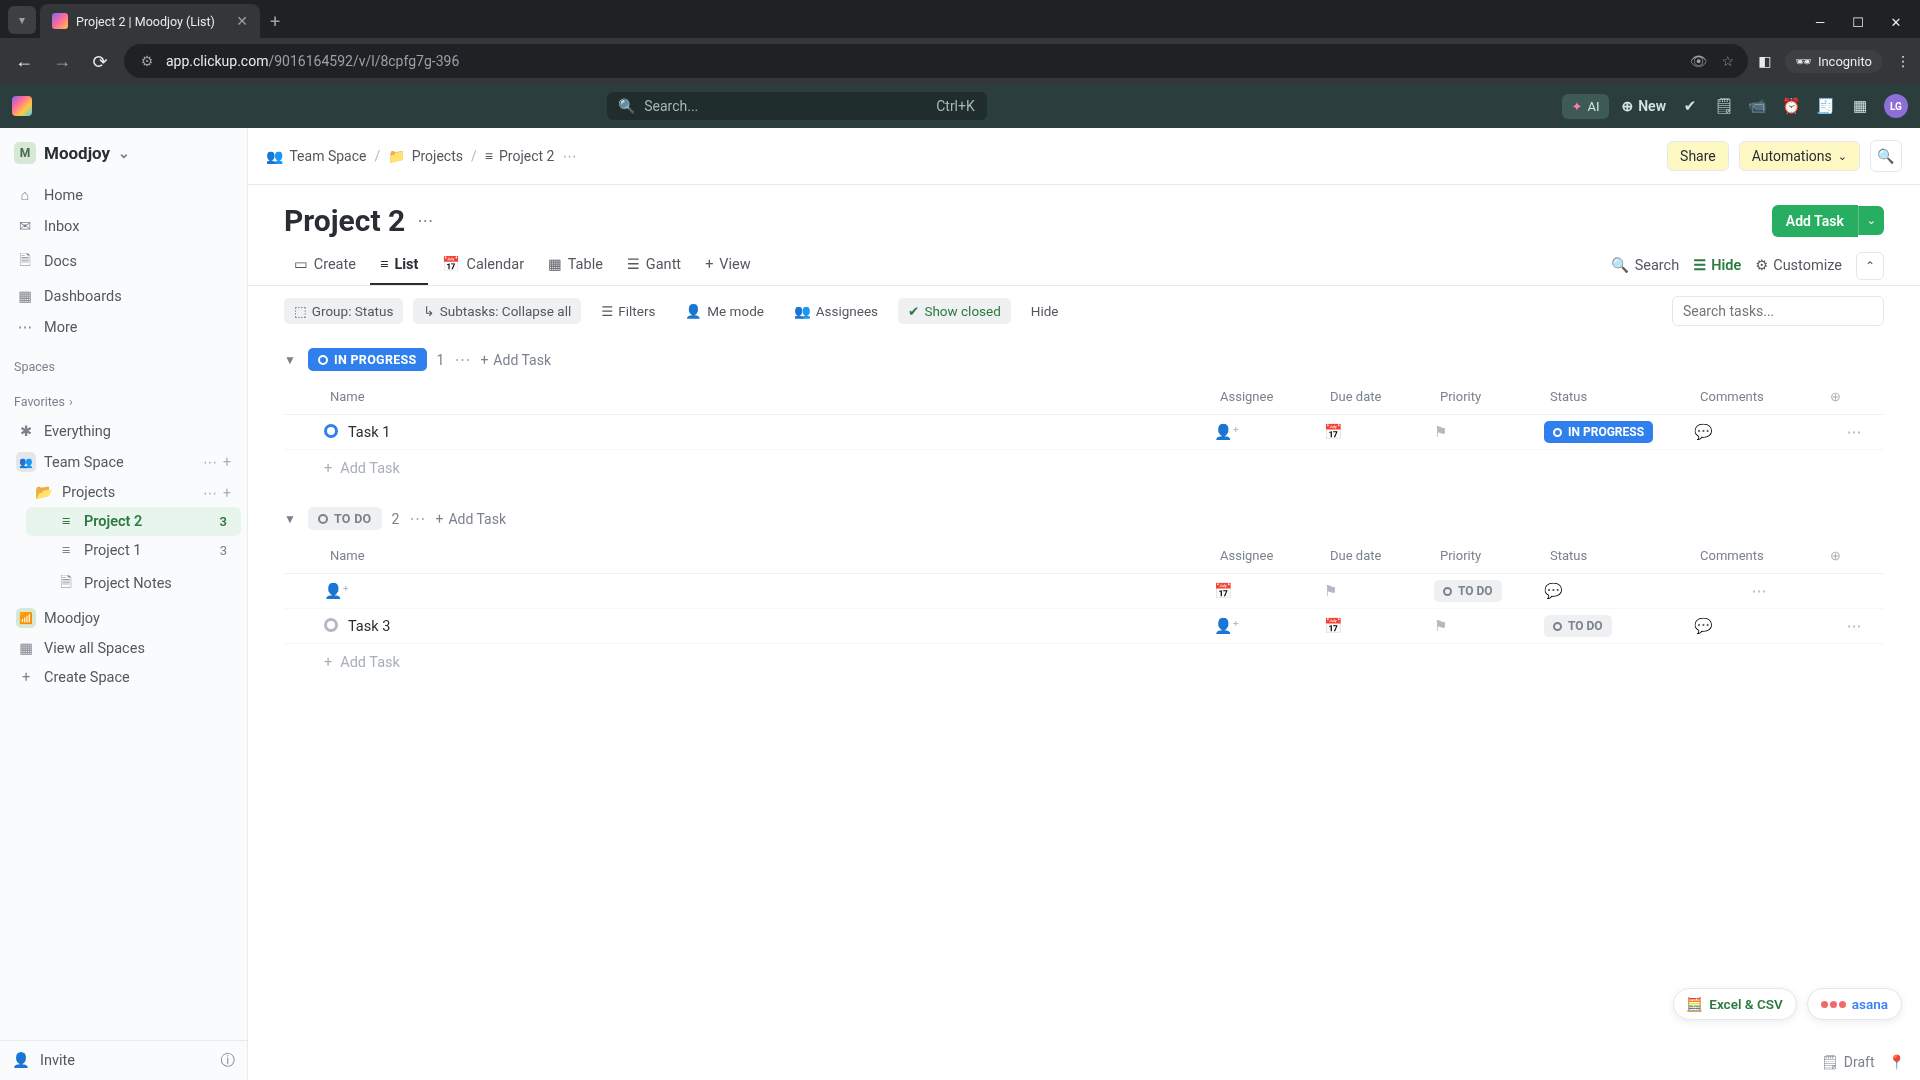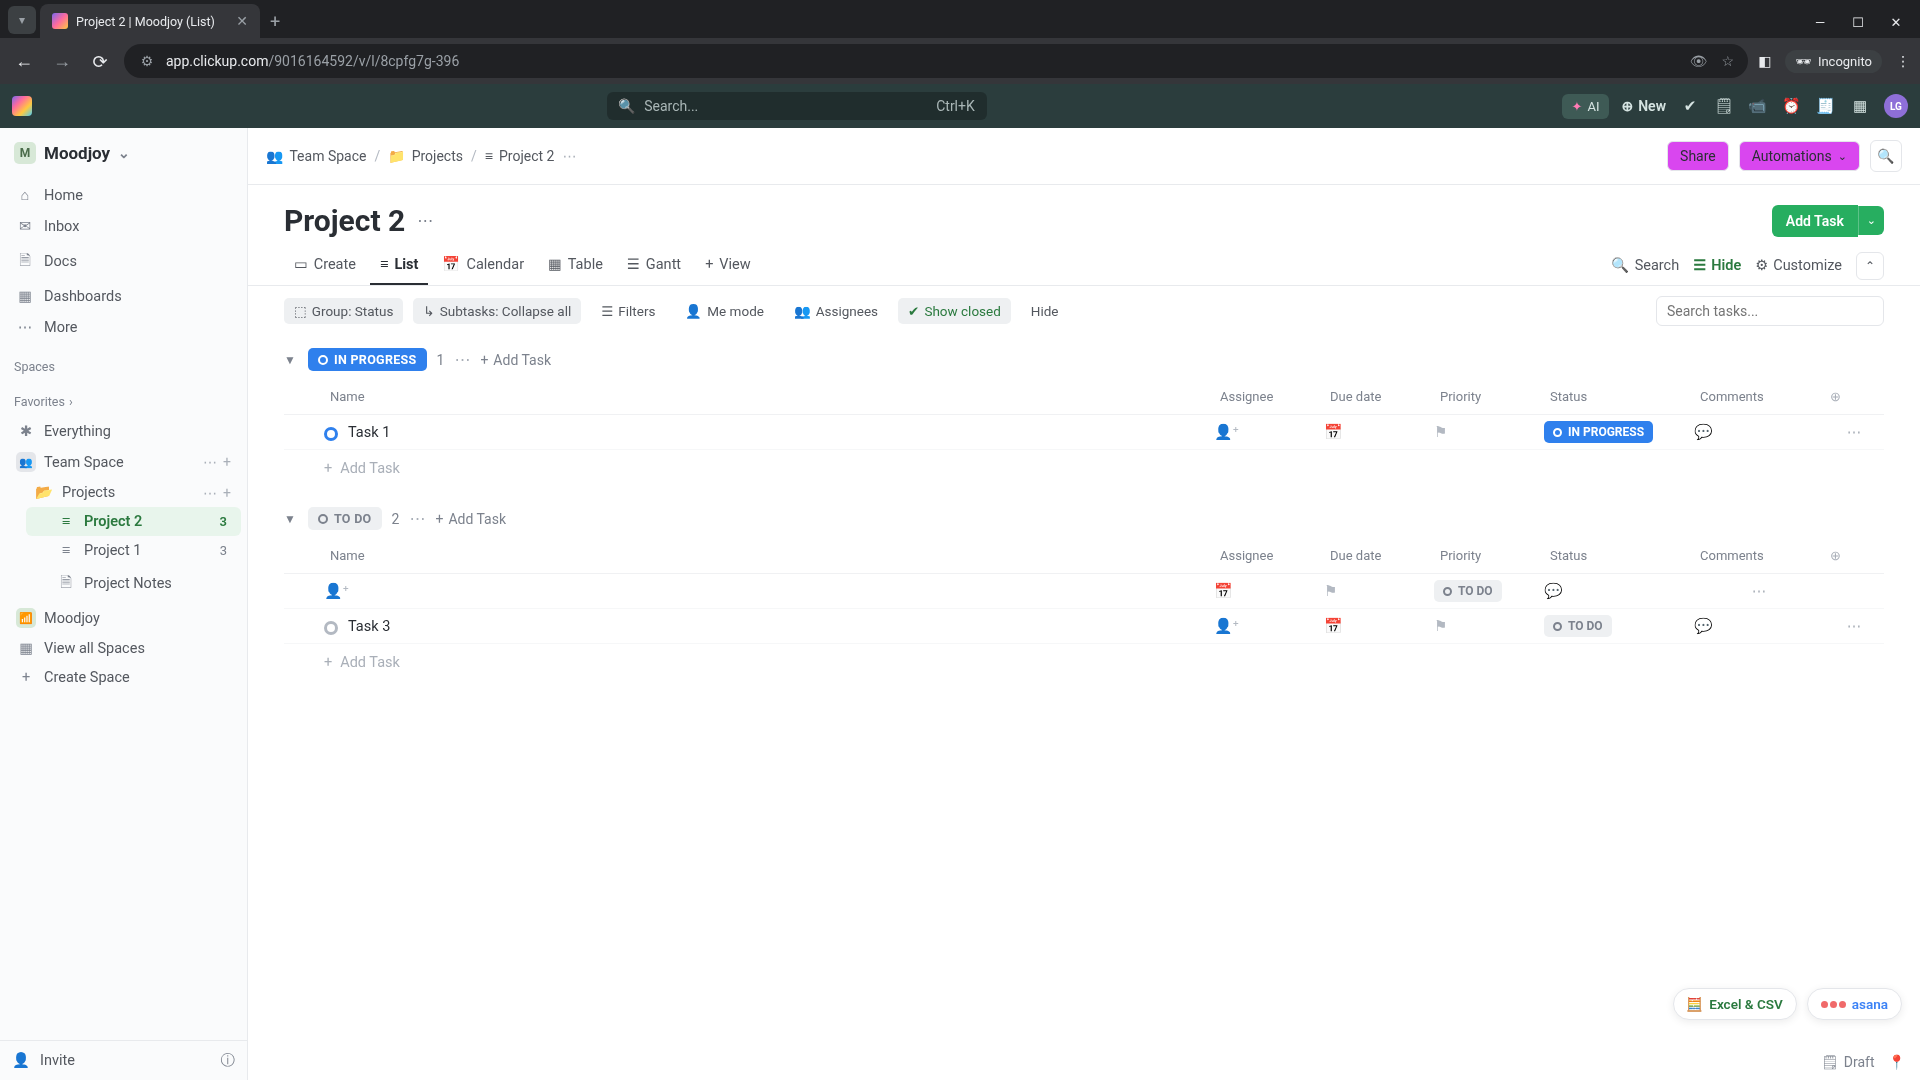--- a/index.html
+++ b/index.html
@@ -61,21 +61,21 @@
 .space-row.active .count { color:#2b7a3f; }
 .sidebar-footer { margin-top: auto; border-top: 1px solid #e8eaed; padding: 10px 12px; display: flex; align-items: center; gap: 10px; color: #54585f; font-size: 14.5px; }
 .sidebar-footer .help { margin-left: auto; color: #7c828d; }
 
 
 .content { flex: 1; display: flex; flex-direction: column; overflow: auto; }
 .crumbs-row { display: flex; align-items: center; padding: 12px 18px; border-bottom: 1px solid #e8eaed; gap: 8px; font-size: 14px; color: #54585f; }
 .crumbs-row .sep { color: #b3b9c2; }
 .crumbs-row .crumb { display: flex; align-items: center; gap: 6px; cursor: pointer; }
 .crumbs-row .right { margin-left: auto; display: flex; align-items: center; gap: 10px; }
-.pillbtn { padding: 6px 12px; border: 1px solid #e4e6ea; border-radius: 6px; background: #d946ef; cursor: pointer; font-size: 14px; color: #2a2e34; }
+.pillbtn { padding: 6px 12px; border: 1px solid #e4e6ea; border-radius: 6px; background: #fef9c3; cursor: pointer; font-size: 14px; color: #2a2e34; }
 .pillbtn.dd { display:flex; align-items:center; gap:6px;}
 .icbtn { width: 32px; height: 32px; border: 1px solid #e4e6ea; border-radius: 6px; display: flex; align-items: center; justify-content: center; cursor: pointer; color: #54585f; }
 
 .title-row { display: flex; align-items: center; padding: 18px 36px 8px; gap: 12px; }
 .page-title { font-size: 30px; font-weight: 700; }
 .title-more { color: #7c828d; cursor: pointer; }
 .addtask-btn { margin-left: auto; display: flex; align-items: center; }
 .addtask-main { background: #27ae60; color: #fff; padding: 8px 14px; border-radius: 6px 0 0 6px; font-weight: 600; font-size: 14px; cursor: pointer; }
 .addtask-dd { background: #27ae60; color: #fff; padding: 8px 8px; border-radius: 0 6px 6px 0; border-left: 1px solid rgba(255,255,255,.25); cursor: pointer; font-size:11px;}
 
@@ -84,39 +84,39 @@
 .view-tab.active { color: #2a2e34; font-weight: 700; border-bottom-color: #2a2e34; }
 .views-right { margin-left: auto; display: flex; align-items: center; gap: 14px; }
 .views-right .vbtn { display: flex; align-items: center; gap: 5px; cursor: pointer; }
 .views-right .vbtn.hide { color: #2b7a3f; font-weight:600;}
 .collapse-chev { width:28px; height:28px; border:1px solid #e4e6ea; border-radius:6px; display:flex;align-items:center;justify-content:center; font-size:12px;}
 
 .filters-row { display: flex; align-items: center; padding: 10px 36px; gap: 10px; font-size: 13.5px; color: #54585f; }
 .chip { display: flex; align-items: center; gap: 5px; padding: 5px 10px; border-radius: 5px; cursor: pointer; }
 .chip.bg { background: #eef0f2; }
 .chip.green { color: #2b7a3f; }
-.task-search { margin-left: auto; border: 1px solid #e4e6ea; border-radius: 6px; padding: 6px 10px; font-size: 14px; width: 228px; color:#7c828d; }
+.task-search { margin-left: auto; border: 1px solid #e4e6ea; border-radius: 6px; padding: 6px 10px; font-size: 14px; width: 212px; color:#7c828d; }
 
 
 .group { padding: 4px 36px 0; }
 .group-header { display: flex; align-items: center; gap: 10px; padding: 8px 0; }
 .collapse-caret { color: #7c828d; cursor: pointer; font-size:12px; width:14px;}
 .status-pill { display: inline-flex; align-items: center; gap: 6px; padding: 4px 10px; border-radius: 5px; font-size: 12.5px; font-weight: 700; letter-spacing: .3px; }
 .status-pill .dot { width: 10px; height: 10px; border-radius: 50%; border: 2px solid currentColor; }
 .status-pill.inprog { background: #2f80ed; color: #fff; }
 .status-pill.inprog .dot { border-color: #fff; }
 .status-pill.todo { background: #eef0f2; color: #7c828d; }
 .group-count { color: #7c828d; font-size: 14px; }
 .group-more { color: #a9afb8; cursor: pointer; }
 .group-add { display: flex; align-items: center; gap: 5px; color: #7c828d; cursor: pointer; font-size: 14px; }
 
 .thead { display: grid; grid-template-columns: 40px 1fr 110px 110px 110px 150px 130px 60px; padding: 6px 0; color: #7c828d; font-size: 13px; border-bottom: 1px solid #f0f1f3; }
 .thead > div { padding: 4px 6px; }
 .trow { display: grid; grid-template-columns: 40px 1fr 110px 110px 110px 150px 130px 60px; align-items: center; padding: 6px 0; border-bottom: 1px solid #f6f7f8; font-size: 14.5px; }
-.trow .tname { display: flex; align-items: flex-end; gap: 10px; }
+.trow .tname { display: flex; align-items: flex-start; gap: 10px; }
 .status-circle { width: 14px; height: 14px; border-radius: 50%; border: 3px solid; }
 .status-circle.inprog { border-color: #2f80ed; }
 .status-circle.todo { border-color: #b3b9c2; }
 .cellic { color: #b3b9c2; font-size: 15px; cursor: pointer; }
 .status-chip { display: inline-flex; align-items: center; gap: 6px; padding: 4px 9px; border-radius: 5px; font-size: 12px; font-weight: 700; }
 .status-chip.inprog { background: #2f80ed; color: #fff; }
 .status-chip.todo { background: #eef0f2; color: #7c828d; }
 .status-chip .dot { width: 9px; height: 9px; border-radius: 50%; border: 2px solid currentColor; }
 .status-chip.inprog .dot { border-color:#fff;}
 .row-more { color: #a9afb8; cursor: pointer; text-align:center;}

